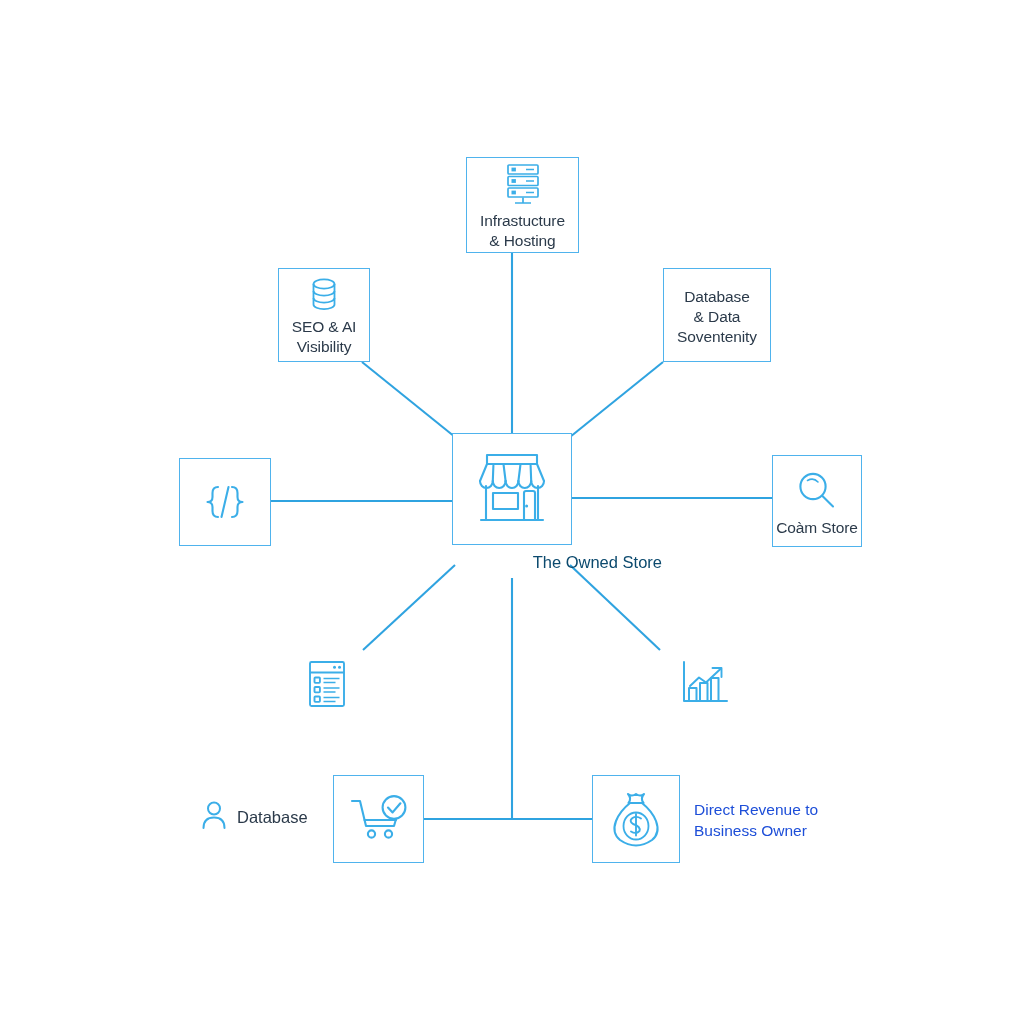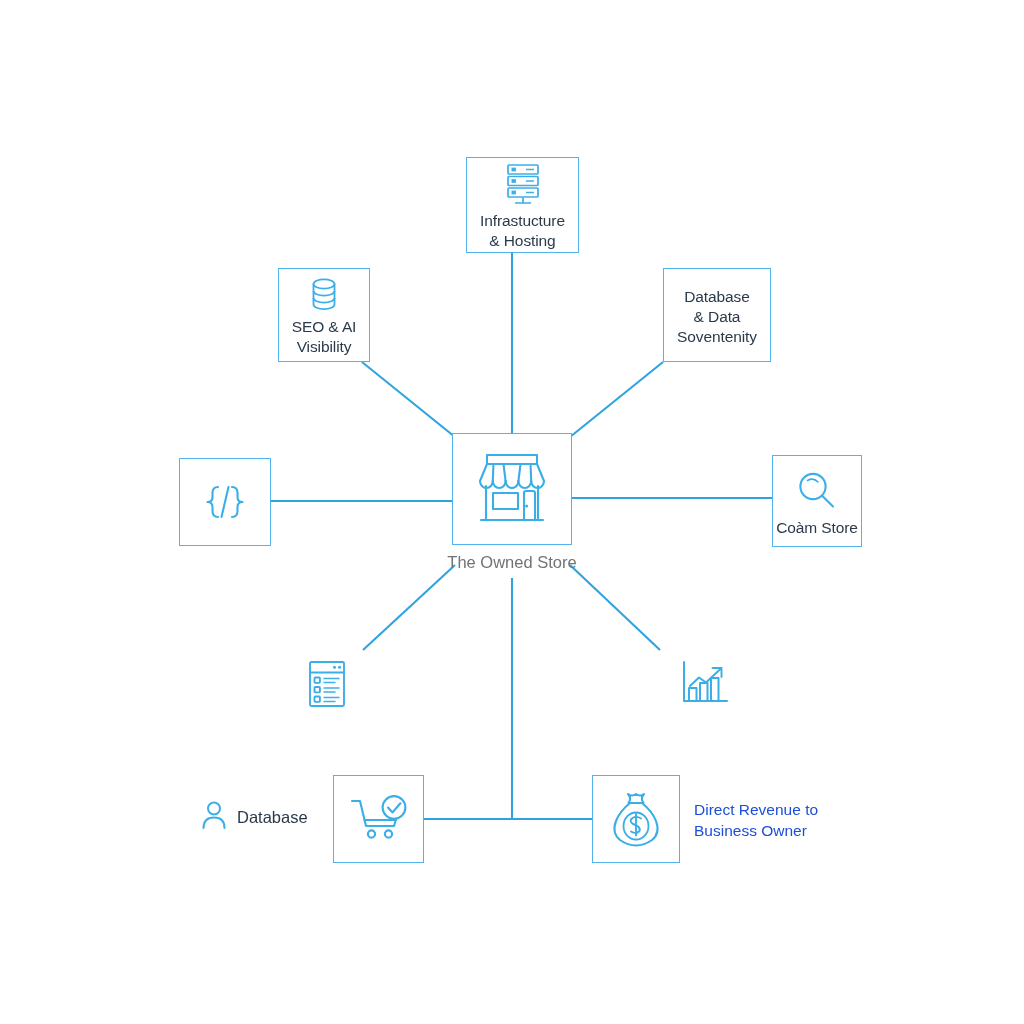--- a/index.html
+++ b/index.html
@@ -46,22 +46,22 @@
     position:absolute;z-index:4;
     color:#1d4ed8;
     font-size:15.5px;
     line-height:1.35;
     white-space:pre-line;
   }
 
   
   #store-caption{
     position:absolute;z-index:4;
-    width:300px;text-align:center;
-    color:#737373;font-size:16.5px;
+    width:300px;text-align:right;
+    color:#0c4a6e;font-size:16.5px;
   }
 
   
   .inline-item{position:absolute;z-index:4;display:flex;align-items:center;gap:10px;}
   .inline-item .cap{color:#2b3a4a;font-size:16.5px;}
 </style>
 </head>
 <body>
 
 <div id="canvas">

